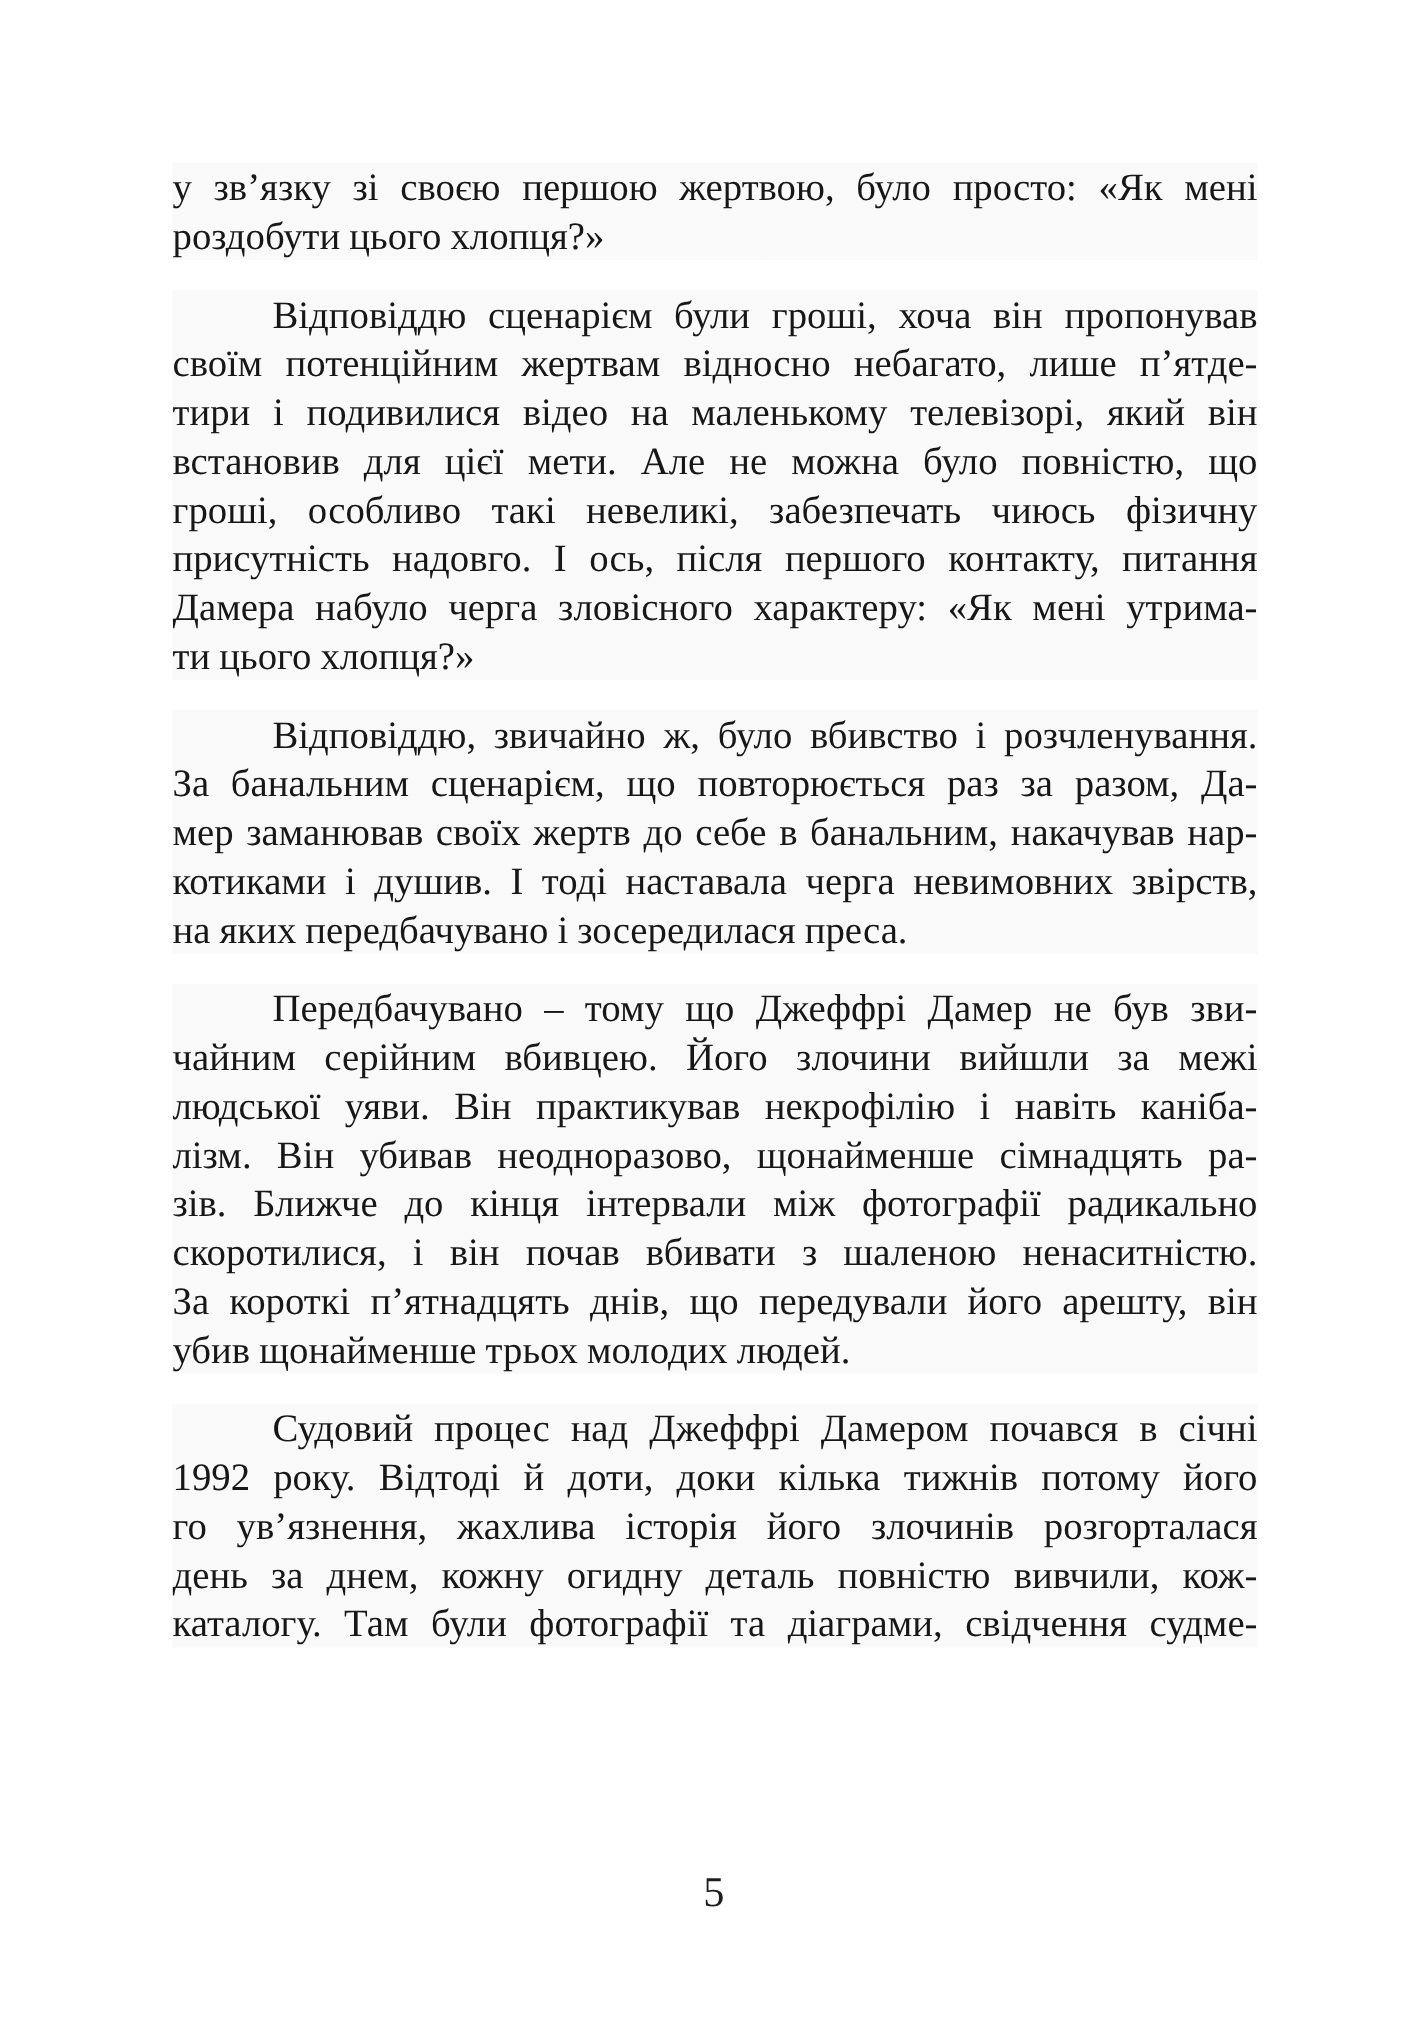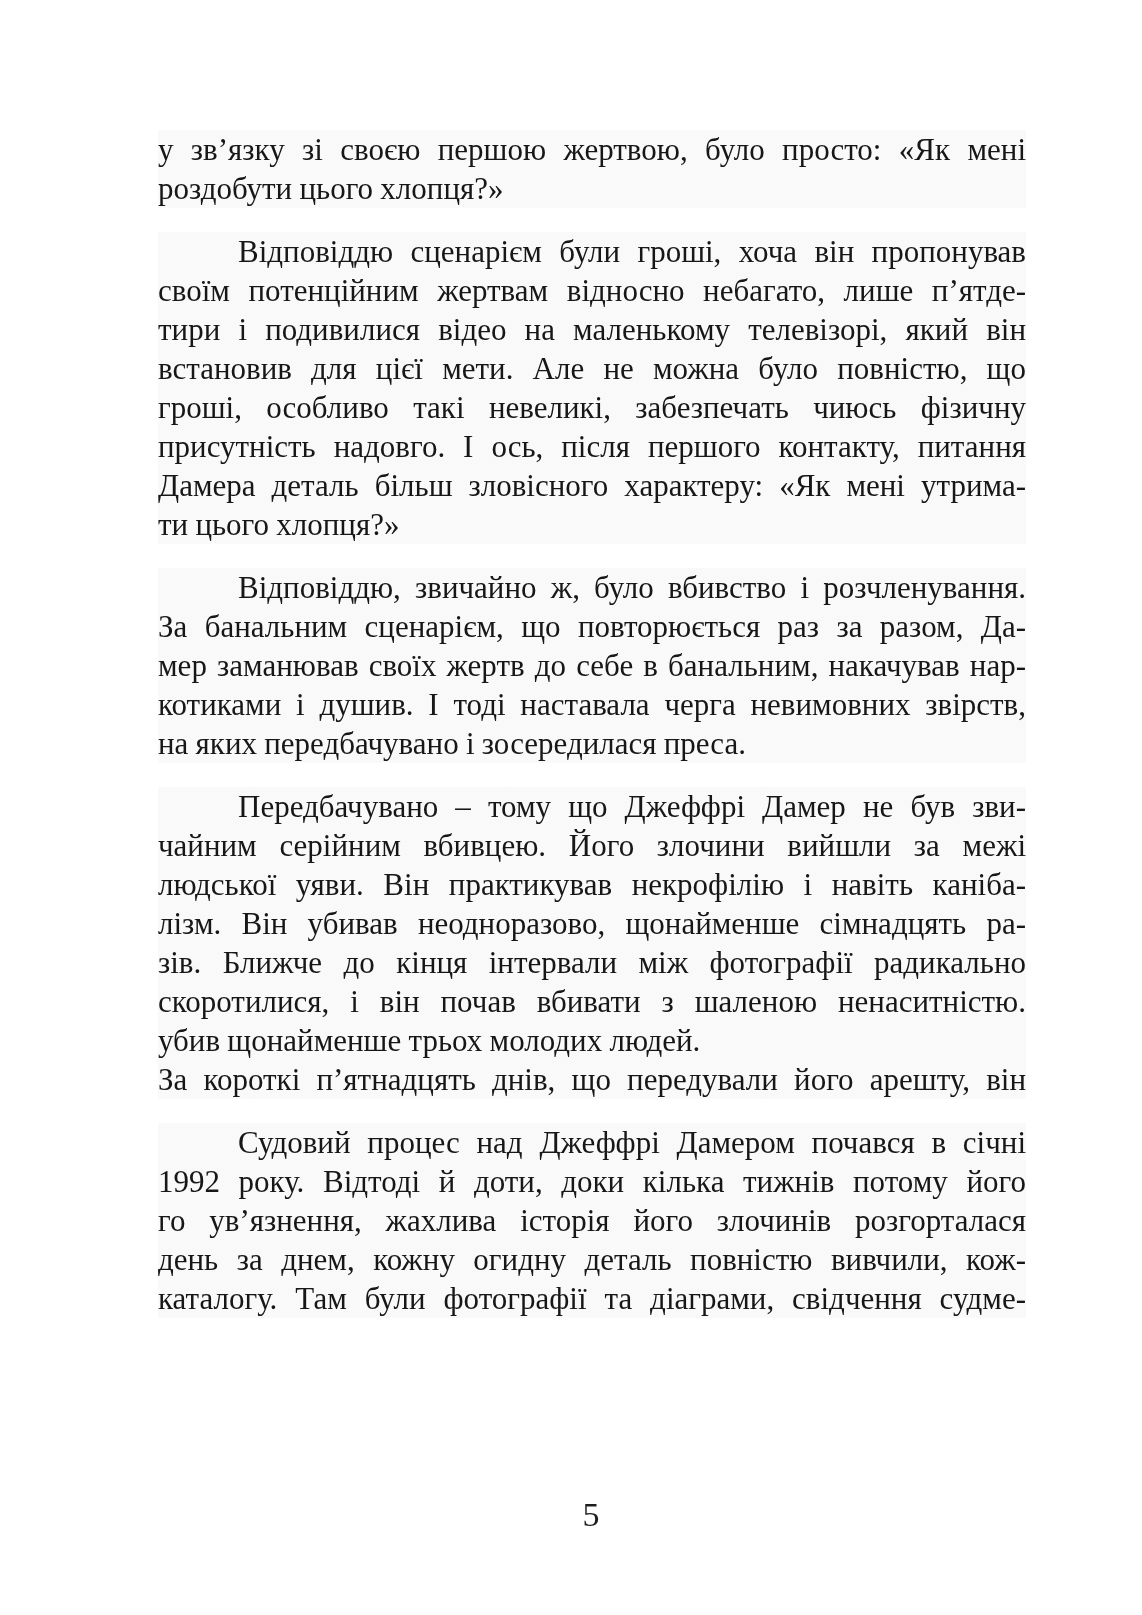--- a/index.html
+++ b/index.html
@@ -12,21 +12,20 @@
     height: 1615px;
     position: relative;
     overflow: hidden;
     font-family: "Liberation Serif", "DejaVu Serif", serif;
     color: #171717;
   }
   .scan-page {
     position: absolute;
     inset: 0;
     background: #ffffff;
-    margin-left: 20px;
   }
   .text-block {
     position: absolute;
     left: 138px;
     top: 130px;
     width: 868px;
   }
   .paragraph { margin: 0; }
   .paragraph + .paragraph { margin-top: 24px; }
   .line {
@@ -66,39 +65,39 @@
         <div class="line firstline">у зв’язку зі своєю першою жертвою, було просто: «Як мені</div>
         <div class="line lastline">роздобути цього хлопця?»</div>
       </div>
       <div class="paragraph indented">
         <div class="line firstline">Відповіддю сценарієм були гроші, хоча він пропонував</div>
         <div class="line">своїм потенційним жертвам відносно небагато, лише п’ятде-</div>
         <div class="line">тири і подивилися відео на маленькому телевізорі, який він</div>
         <div class="line">встановив для цієї мети. Але не можна було повністю, що</div>
         <div class="line">гроші, особливо такі невеликі, забезпечать чиюсь фізичну</div>
         <div class="line">присутність надовго. І ось, після першого контакту, питання</div>
-        <div class="line">Дамера деталь більш зловісного характеру: «Як мені утрима-</div>
+        <div class="line">Дамера набуло черга зловісного характеру: «Як мені утрима-</div>
         <div class="line lastline">ти цього хлопця?»</div>
       </div>
       <div class="paragraph indented">
         <div class="line firstline">Відповіддю, звичайно ж, було вбивство і розчленування.</div>
         <div class="line">За банальним сценарієм, що повторюється раз за разом, Да-</div>
         <div class="line">мер заманював своїх жертв до себе в банальним, накачував нар-</div>
         <div class="line">котиками і душив. І тоді наставала черга невимовних звірств,</div>
         <div class="line lastline">на яких передбачувано і зосередилася преса.</div>
       </div>
       <div class="paragraph indented">
         <div class="line firstline">Передбачувано – тому що Джеффрі Дамер не був зви-</div>
         <div class="line">чайним серійним вбивцею. Його злочини вийшли за межі</div>
         <div class="line">людської уяви. Він практикував некрофілію і навіть каніба-</div>
         <div class="line">лізм. Він убивав неодноразово, щонайменше сімнадцять ра-</div>
         <div class="line">зів. Ближче до кінця інтервали між фотографії радикально</div>
         <div class="line">скоротилися, і він почав вбивати з шаленою ненаситністю.</div>
+        <div class="line">За короткі п’ятнадцять днів, що передували його арешту, він</div>
         <div class="line lastline">убив щонайменше трьох молодих людей.</div>
-        <div class="line">За короткі п’ятнадцять днів, що передували його арешту, він</div>
       </div>
       <div class="paragraph indented">
         <div class="line firstline">Судовий процес над Джеффрі Дамером почався в січні</div>
         <div class="line">1992 року. Відтоді й доти, доки кілька тижнів потому його</div>
         <div class="line">го ув’язнення, жахлива історія його злочинів розгорталася</div>
         <div class="line">день за днем, кожну огидну деталь повністю вивчили, кож-</div>
         <div class="line">каталогу. Там були фотографії та діаграми, свідчення судме-</div>
       </div>
     </div>
   <div class="folio">5</div>

